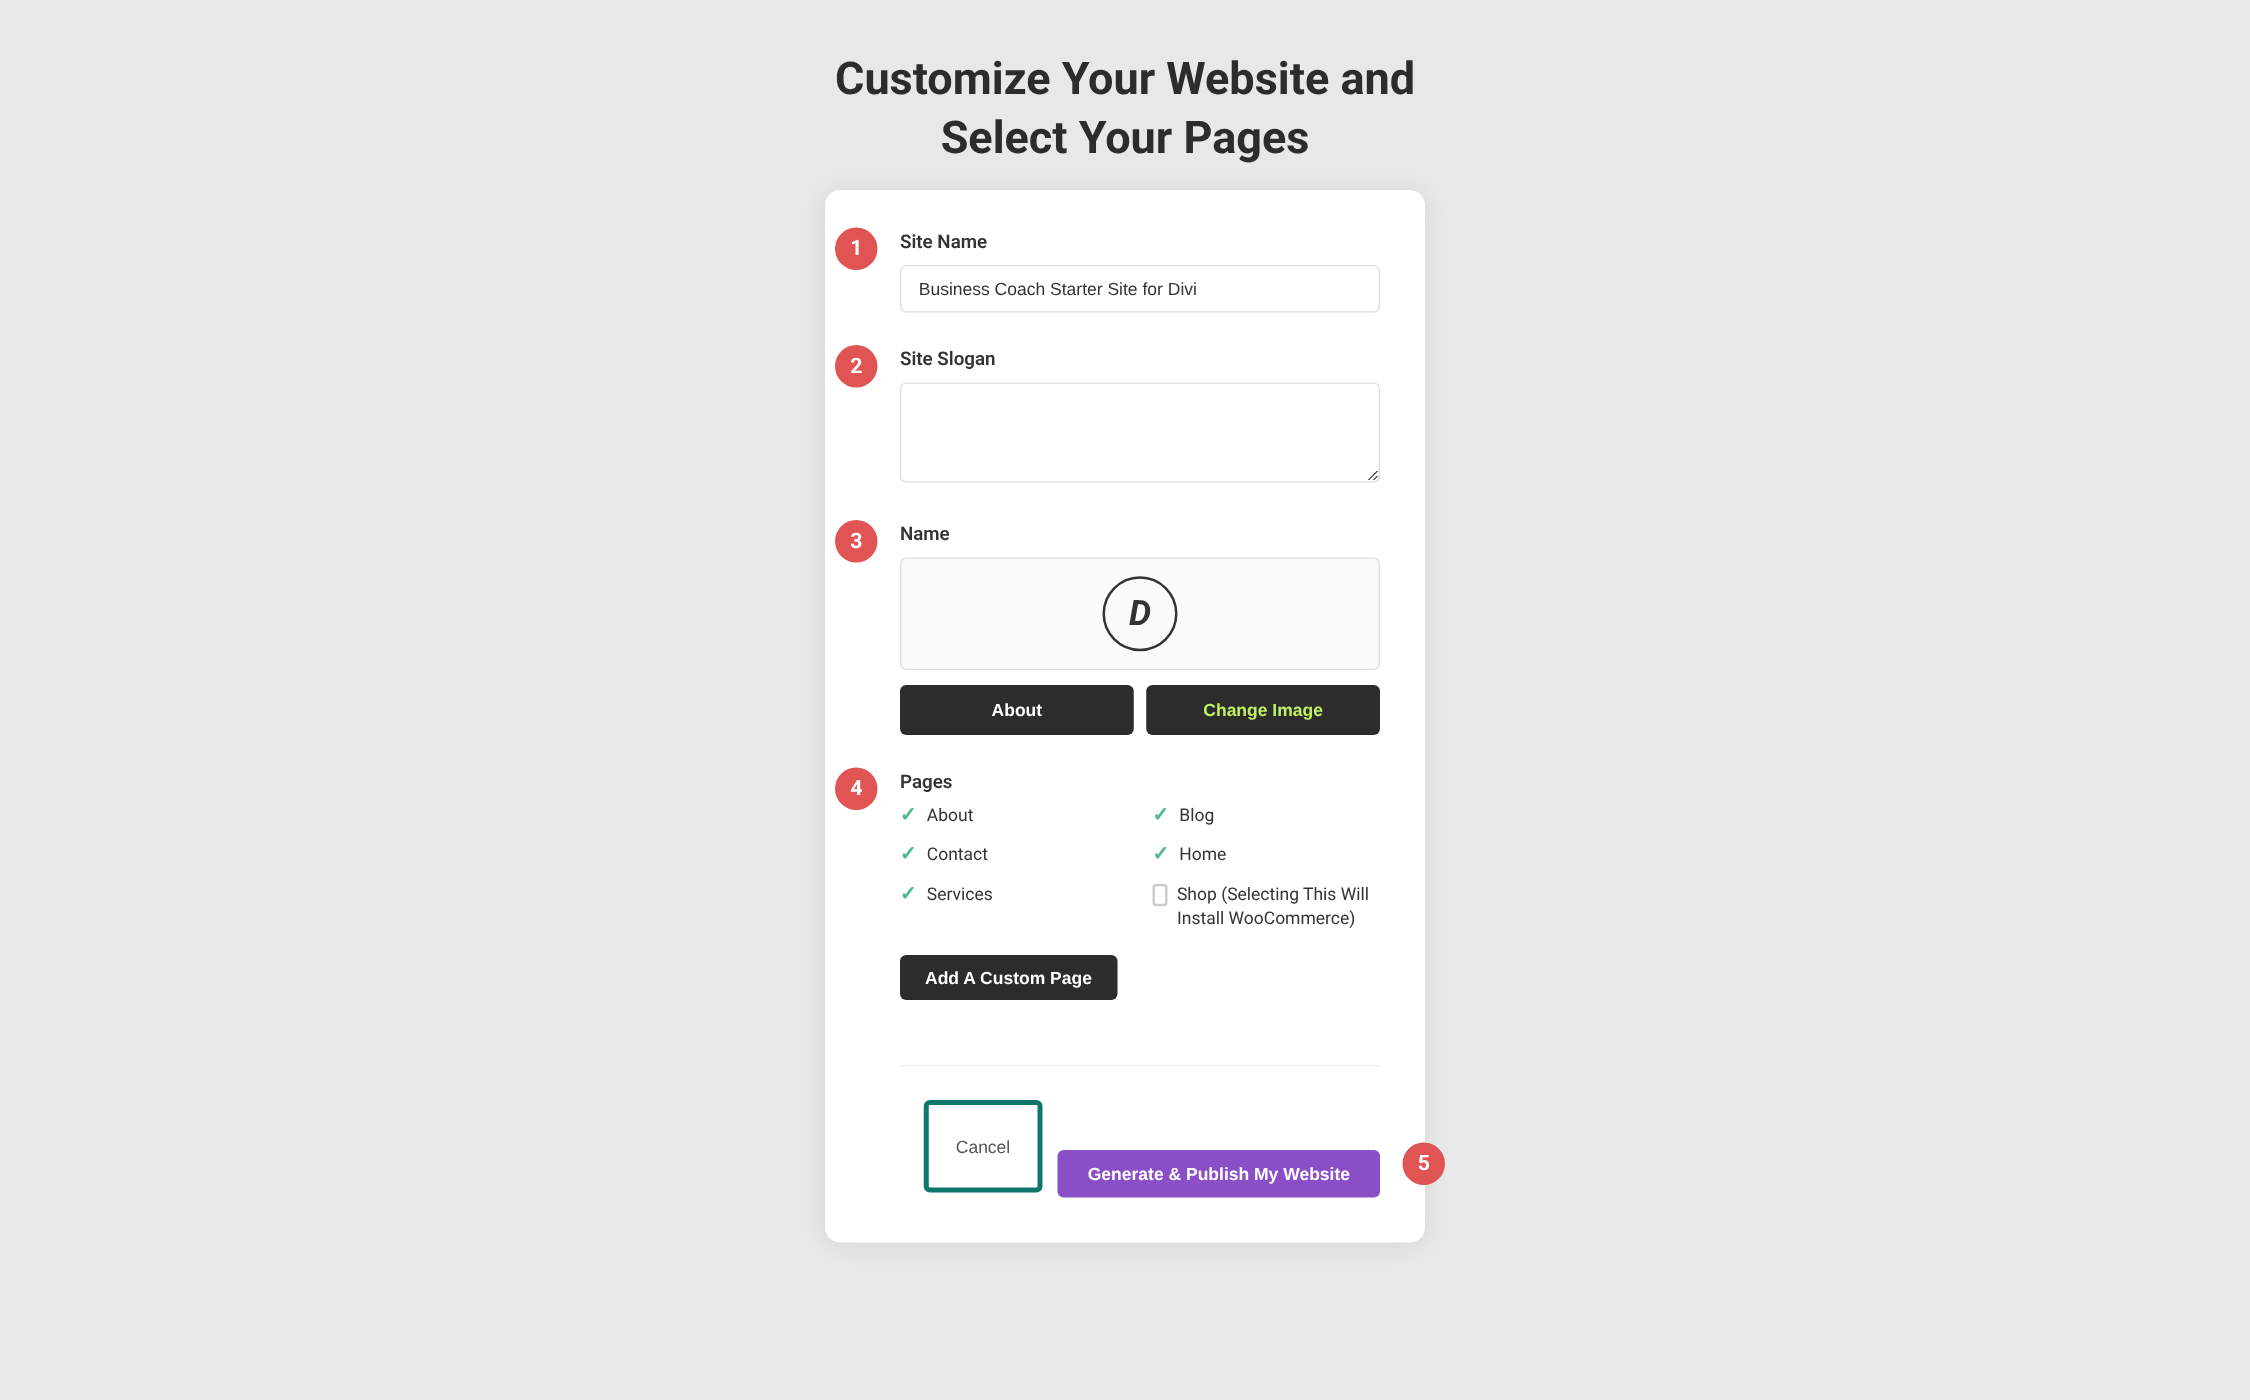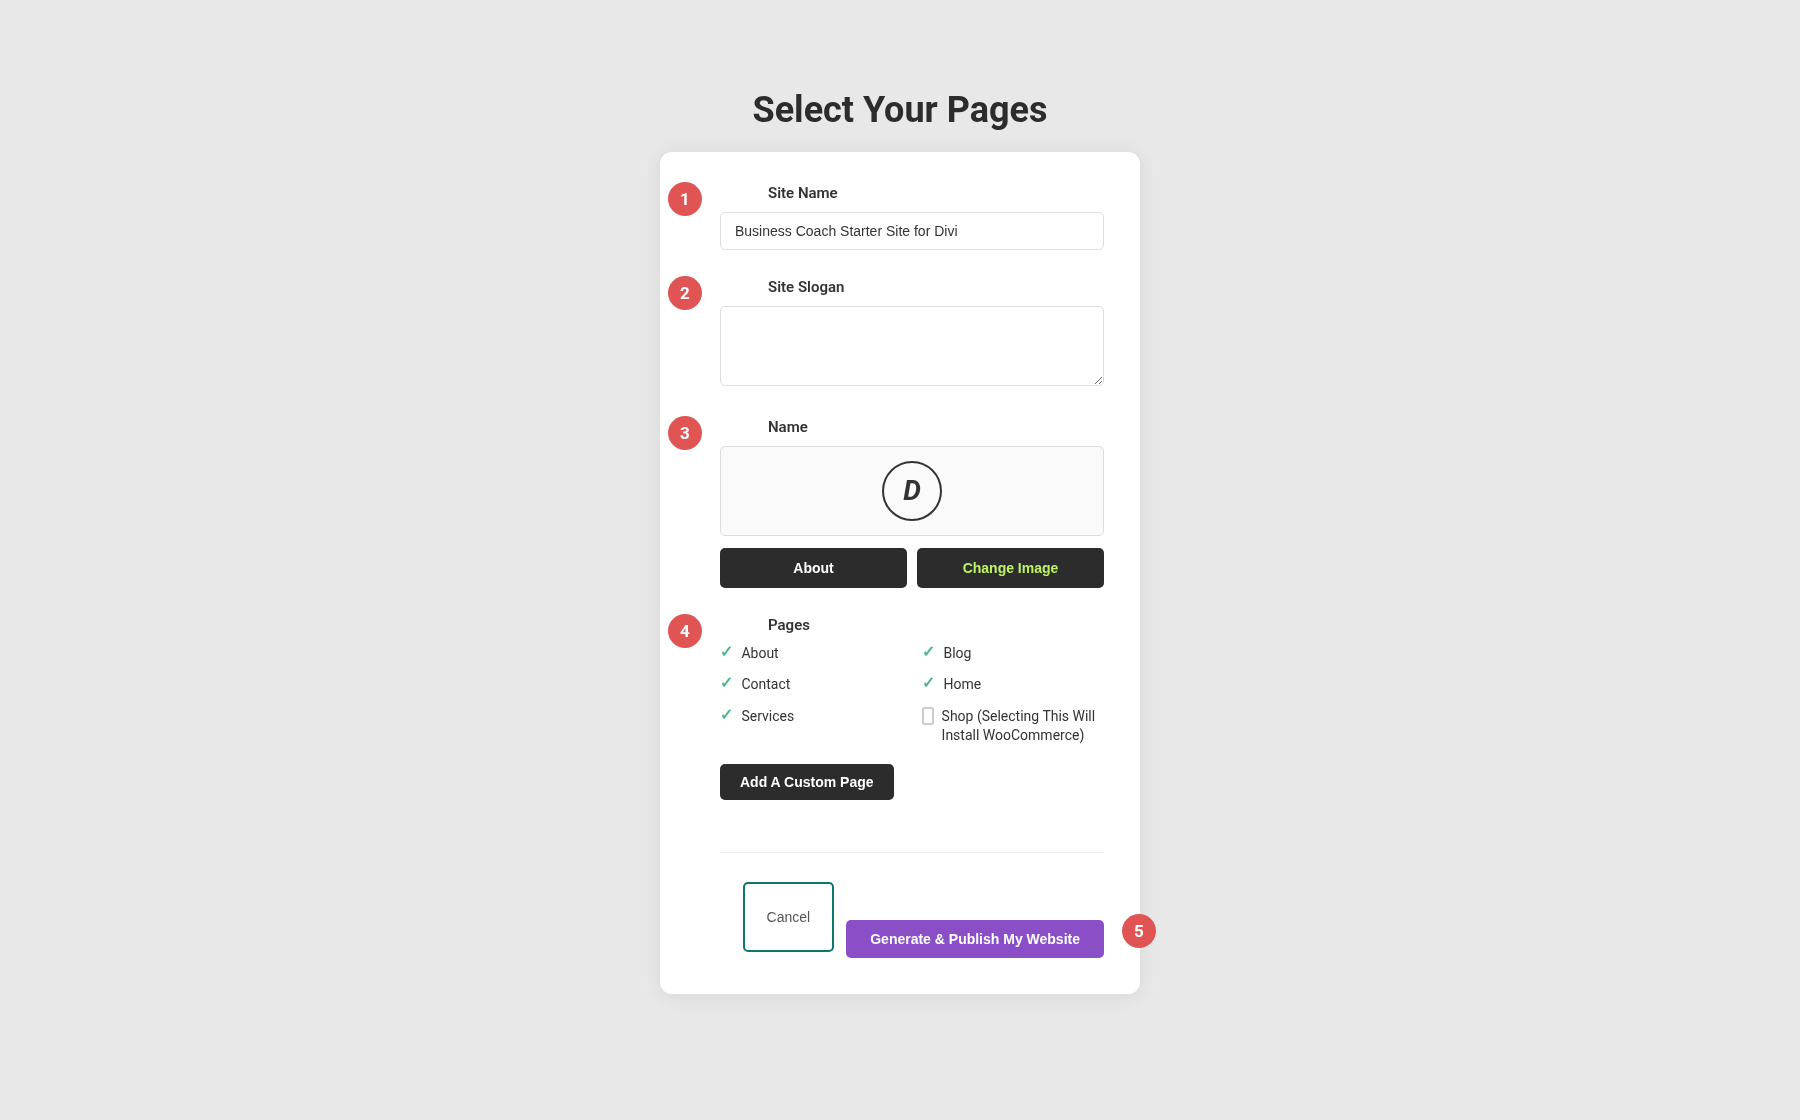--- a/index.html
+++ b/index.html
@@ -73,21 +73,20 @@
       display: flex;
       align-items: center;
       justify-content: center;
     }
 
     .section-label {
       font-size: 15px;
       font-weight: 600;
       color: #333;
       margin-bottom: 10px;
-      margin-left: 48px;
     }
 
     .text-input {
       width: 100%;
       padding: 10px 14px;
       border: 1px solid #ddd;
       border-radius: 5px;
       font-size: 14px;
       color: #333;
       outline: none;
@@ -214,21 +213,21 @@
       gap: 12px;
       border-top: 1px solid #eee;
       padding-top: 24px;
       position: relative;
     }
 
     .btn-cancel {
       padding: 25px 22px;
       background: #fff;
       color: #555;
-      border: 2px solid #0f766e;
+      border: 4px solid #0f766e;
       border-radius: 5px;
       font-size: 14px;
       cursor: pointer;
     }
 
     .btn-generate {
       padding: 11px 24px;
       background-color: #8a4fc7;
       color: #fff;
       border: none;
@@ -253,21 +252,21 @@
       display: flex;
       align-items: center;
       justify-content: center;
     }
   </style>
 </head>
 <body>
 
 <div class="page-container">
   <h1 class="page-title">
-    <br>
+    <span>Customize Your Website and</span><br>
     <span>Select Your Pages</span>
   </h1>
 
   <div class="card">
 
     <div class="section">
       <div class="step-badge">1</div>
       <div class="section-label">Site Name</div>
       <input class="text-input" type="text" value="Business Coach Starter Site for Divi" style="">
     </div>

